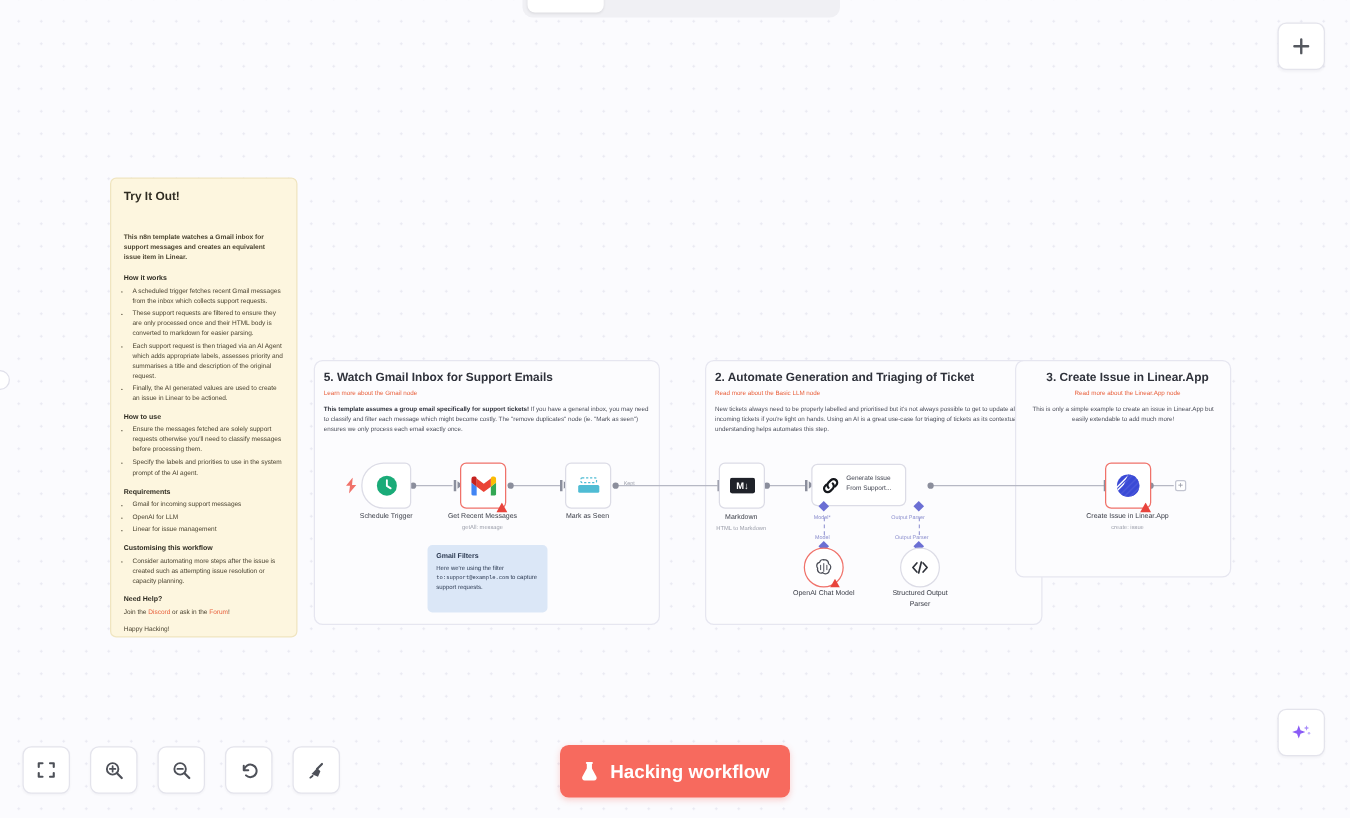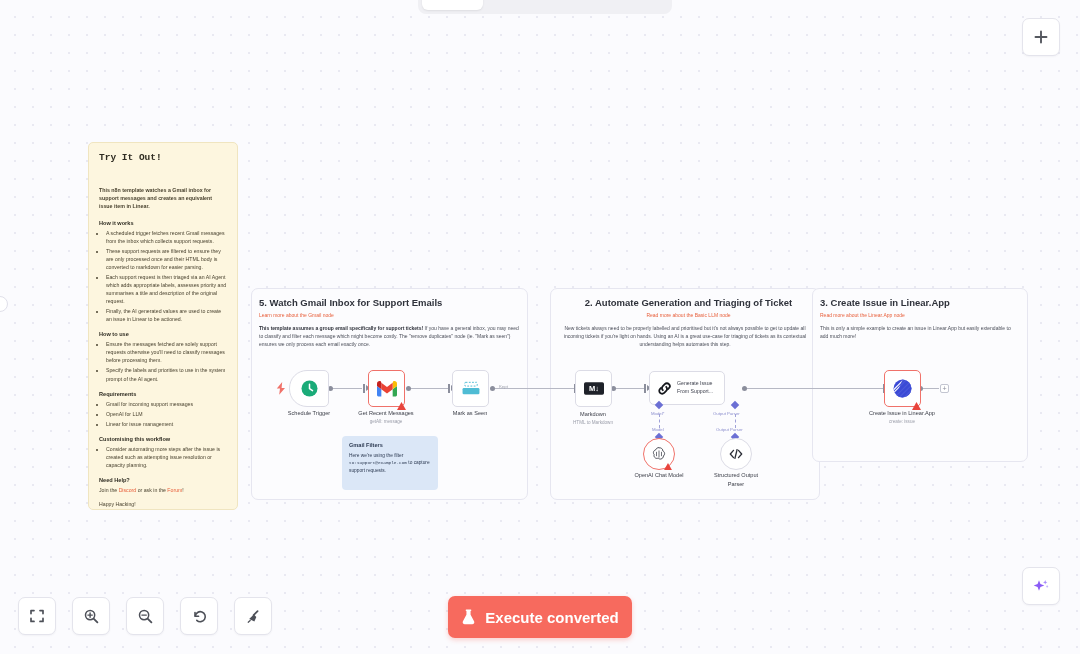--- a/index.html
+++ b/index.html
@@ -74,40 +74,40 @@
     position: absolute;
     left: 88px; top: 142px;
     width: 150px; height: 368px;
     background: #fdf6df;
     border: 1px solid #f0e5c0;
     border-radius: 5px;
     padding: 9px 10px;
     overflow: hidden;
     color: #4a4330;
   }
-  #sticky-note h3 { font-size: 9.5px; font-weight: 700; color: #2f2c22; margin-bottom: 23px; font-family: Liberation Mono, monospace; }
+  #sticky-note h3 { font-size: 9.5px; font-weight: 700; color: #2f2c22; margin-bottom: 23px; }
   #sticky-note .lead { font-size: 5.3px; font-weight: 700; line-height: 1.55; margin-bottom: 9px; }
   #sticky-note h4 { font-size: 5.6px; font-weight: 700; margin: 8px 0 3px; color: #2f2c22; }
   #sticky-note ul { margin: 0 0 2px 7px; }
   #sticky-note li { font-size: 5.2px; line-height: 1.55; margin-bottom: 2px; }
   #sticky-note p.small { font-size: 5.2px; line-height: 1.6; }
   #sticky-note a { color: #e8603c; text-decoration: none; }
   #sticky-note .hh { margin-top: 7px; font-size: 5.2px; }
 
   
   .section {
     position: absolute;
     background: #fcfcfe;
     border: 1px solid #e6e6f0;
     border-radius: 7px;
     overflow: hidden;
   }
   #section-1 { left: 251px; top: 288px; width: 277px; height: 212px; }
-  #section-2 { left: 550px; top: 288px; width: 270px; height: 212px; text-align: center; }
-  #section-3 { left: 812px; top: 288px; width: 216px; height: 174px; }
+  #section-2 { left: 564px; top: 288px; width: 270px; height: 212px; }
+  #section-3 { left: 812px; top: 288px; width: 173px; height: 174px; text-align: center; }
 
   .section h2 { font-size: 9.5px; font-weight: 700; color: #2f323b; margin: 8px 0 0 7px; }
   .section .seclink { font-size: 5px; color: #e8603c; margin: 4px 0 0 7px; display: block; text-decoration: none; }
   .section .secbody { font-size: 5px; line-height: 1.6; color: #4b4e59; margin: 6px 7px 0 7px; }
   .section .secbody b { font-weight: 700; color: #2f323b; }
 
   
   .node {
     position: absolute;
     width: 37px; height: 37px;
@@ -258,21 +258,21 @@
         <path d="M8.8 6.4 L4.2 11.1 L9.4 13.4 L11.3 8.9 Z" fill="#4d5058"></path>
         <path d="M5.2 12.6 L3.2 14.2" stroke="#4d5058" stroke-width="1.3" stroke-linecap="round"></path>
       </svg>
     </div>
   </div>
 
   <button id="execute-workflow-btn">
     <svg width="15" height="16" viewBox="0 0 15 16">
       <path d="M5.4 1.3h4.2M6.2 1.3v4.6L2.6 12.6c-.5.9.1 2 1.2 2h7.4c1.1 0 1.7-1.1 1.2-2L8.8 5.9V1.3" stroke="#fff" stroke-width="1.5" fill="#fff" stroke-linejoin="round" stroke-linecap="round"></path>
     </svg>
-    <span>Execute converted</span>
+    <span>Hacking workflow</span>
   </button>
 
   <div id="sticky-note">
     <h3>Try It Out!</h3>
     <div class="lead">This n8n template watches a Gmail inbox for support messages and creates an equivalent issue item in Linear.</div>
 
     <h4>How it works</h4>
     <ul>
       <li>A scheduled trigger fetches recent Gmail messages from the inbox which collects support requests.</li>
       <li>These support requests are filtered to ensure they are only processed once and their HTML body is converted to markdown for easier parsing.</li>

